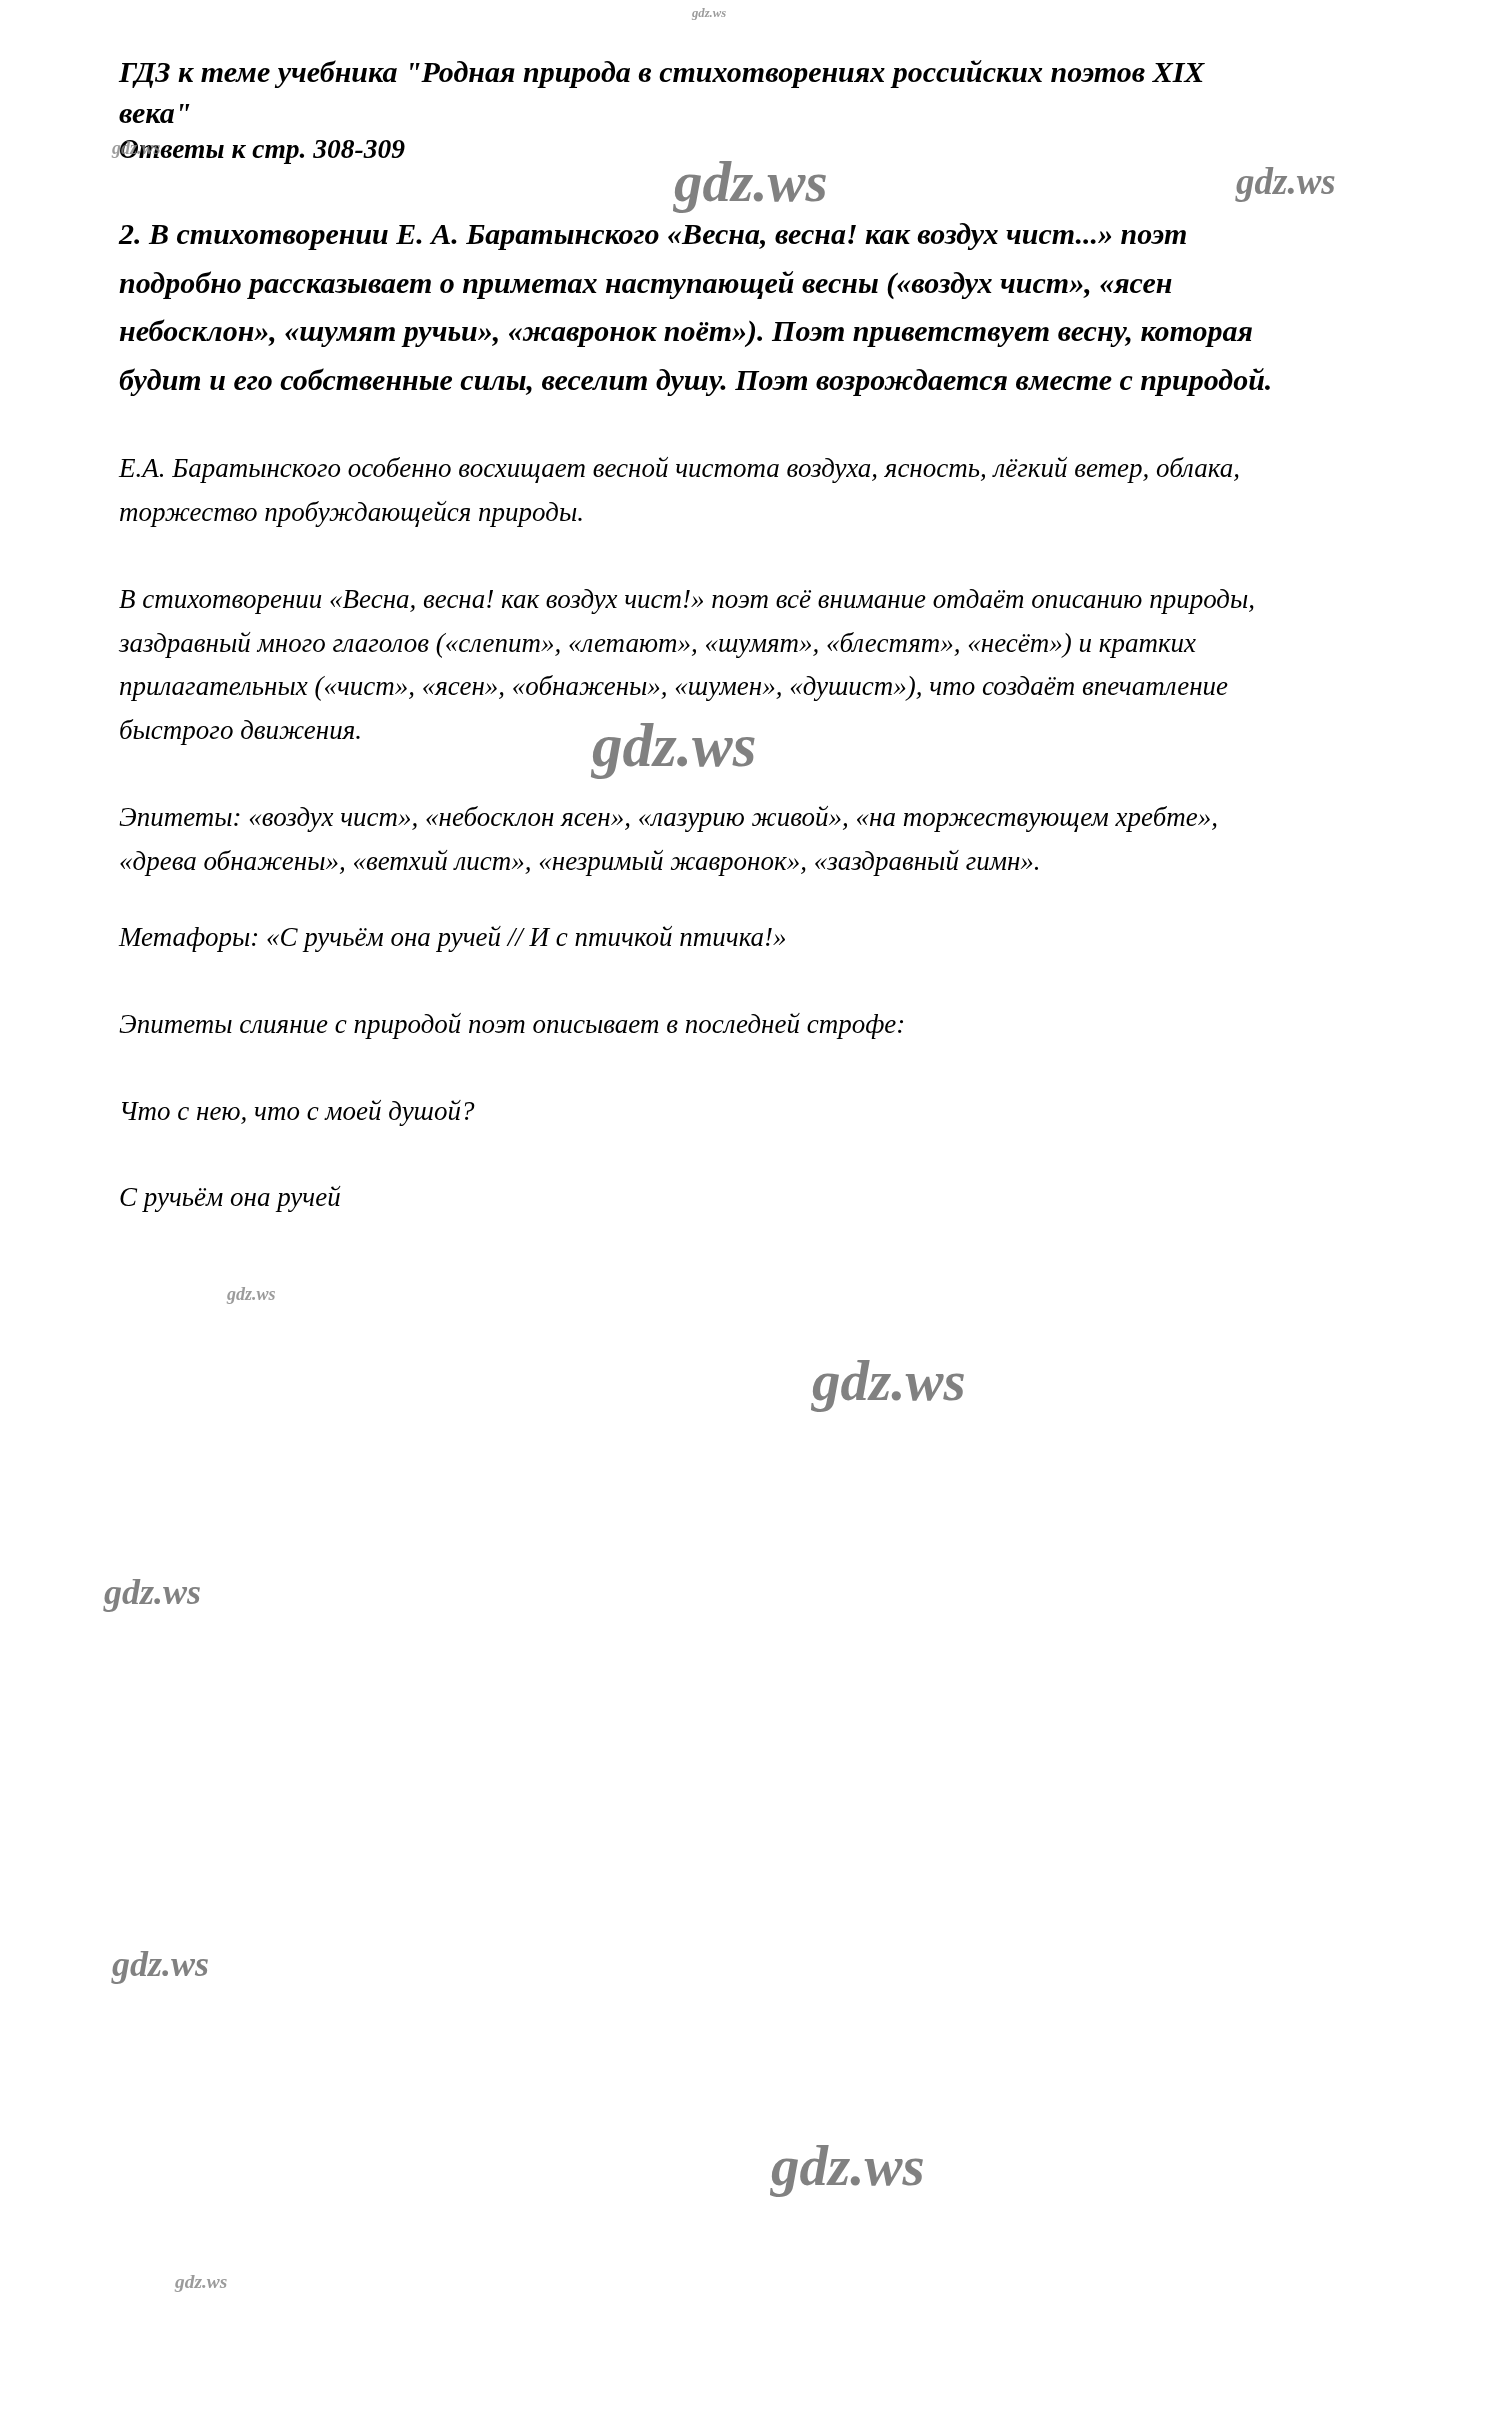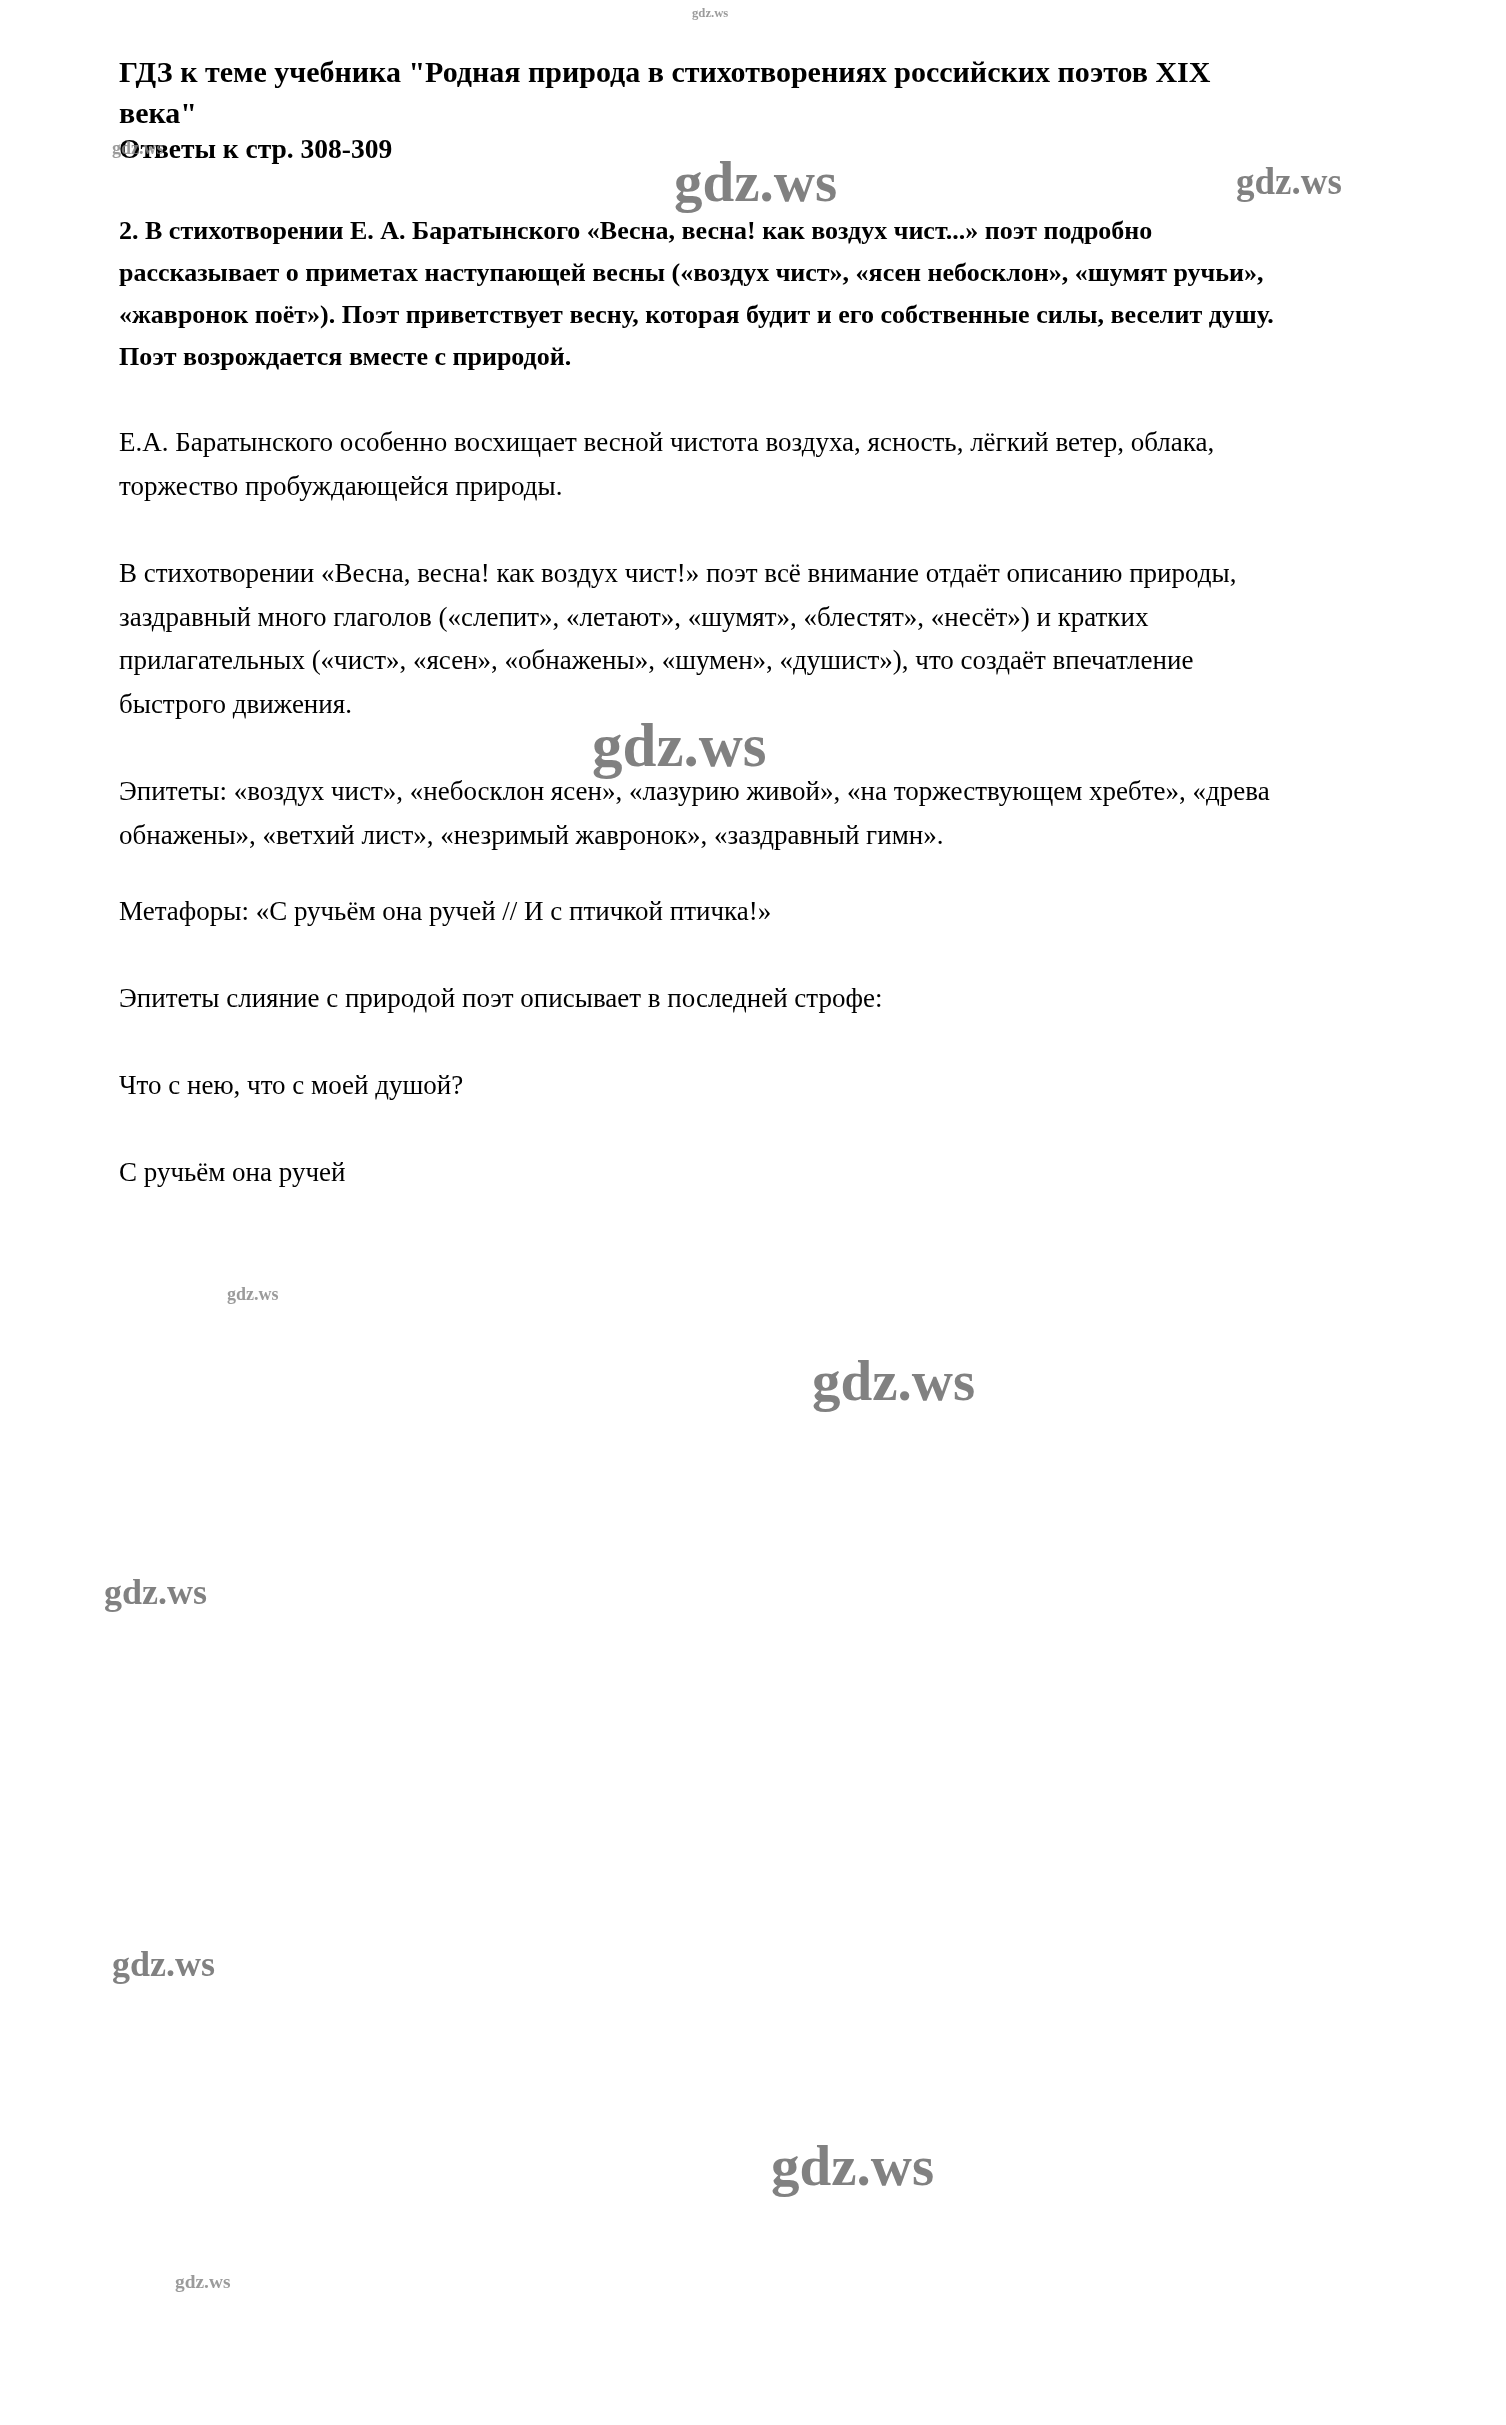--- a/index.html
+++ b/index.html
@@ -14,20 +14,21 @@
     color: #000000;
     position: relative;
     overflow: hidden;
   }
   .page {
     position: relative;
     width: 1400px;
     min-height: 2426px;
     box-sizing: border-box;
     padding: 52px 112px 45px 119px;
+    font-style: italic;
   }
   .wm {
     position: absolute;
     font-family: "Liberation Serif", serif;
     color: #6f6f6f;
     opacity: 0.55;
     font-weight: 700;
     pointer-events: none;
     white-space: nowrap;
     z-index: 5;
@@ -52,21 +53,21 @@
     z-index: 2;
   }
   .subtitle {
     font-size: 27.5px;
     font-weight: 700;
     margin-bottom: 0;
     position: relative;
     z-index: 2;
   }
   .q-bold {
-    font-size: 26px;
+    font-size: 30px;
     font-weight: 700;
     line-height: 1.62;
     margin-top: 45px;
     max-width: 1281px;
     position: relative;
     z-index: 2;
   }
   p.para {
     font-size: 27px;
     font-weight: 400;

